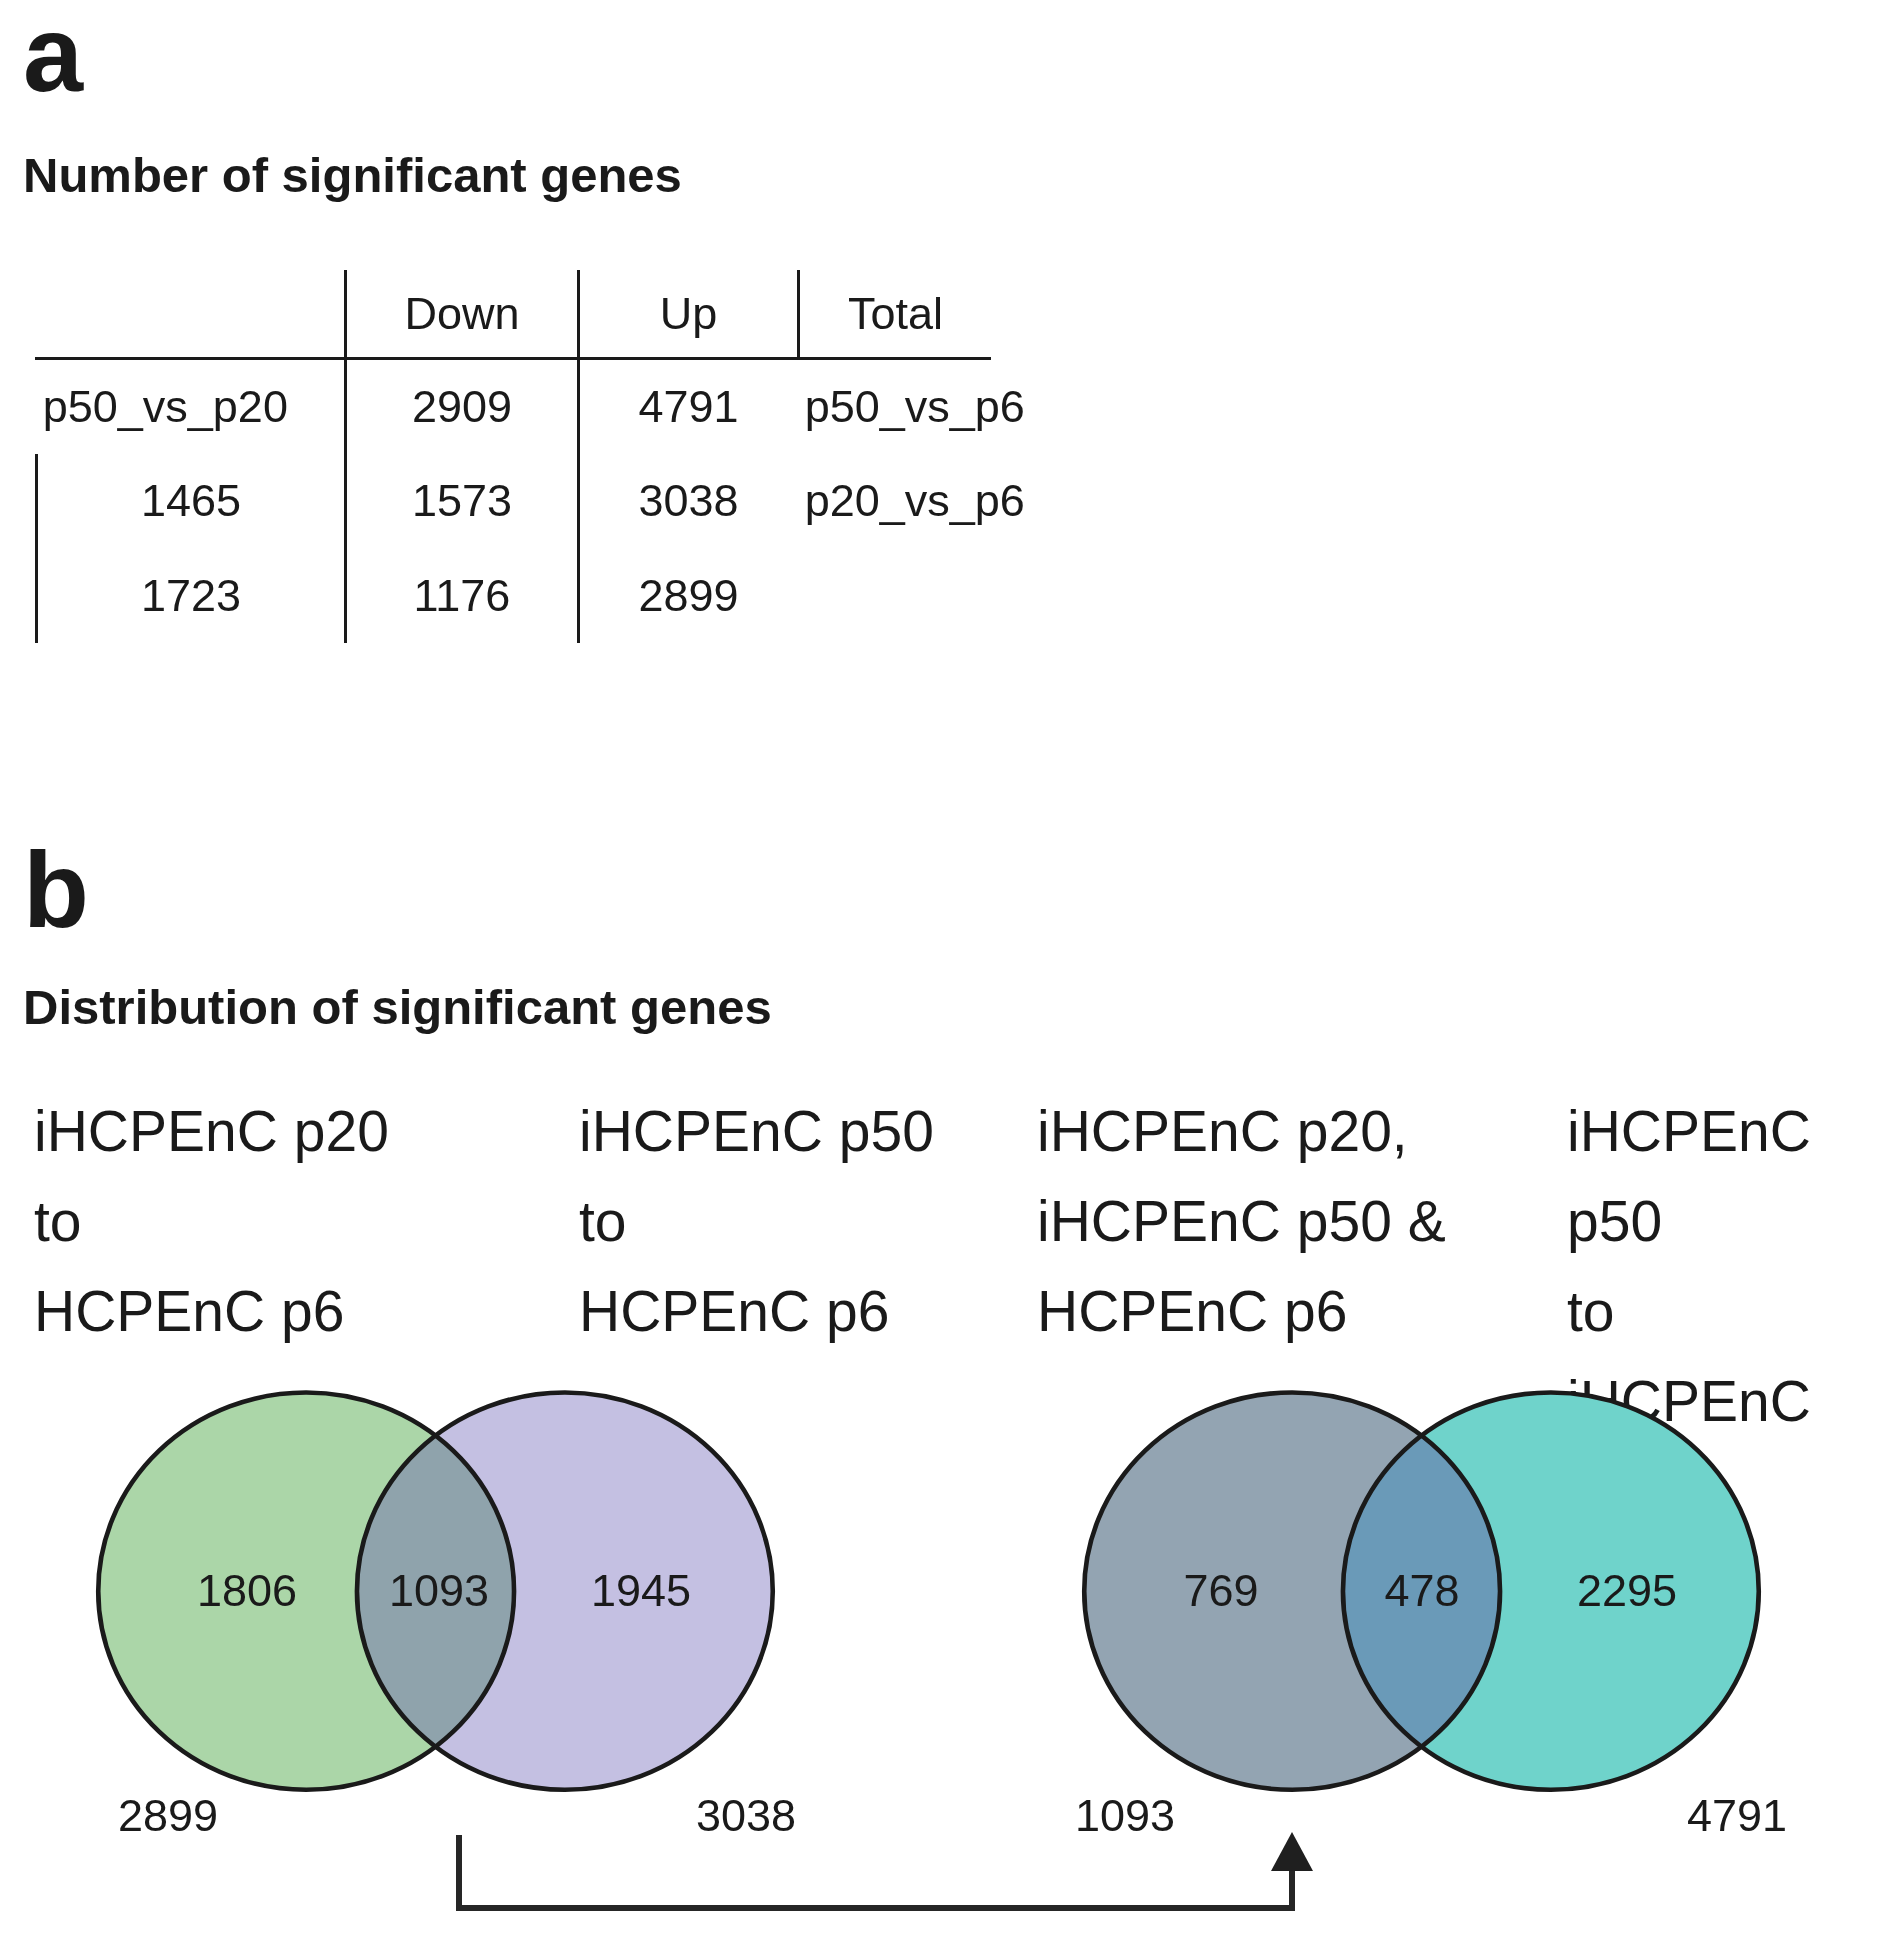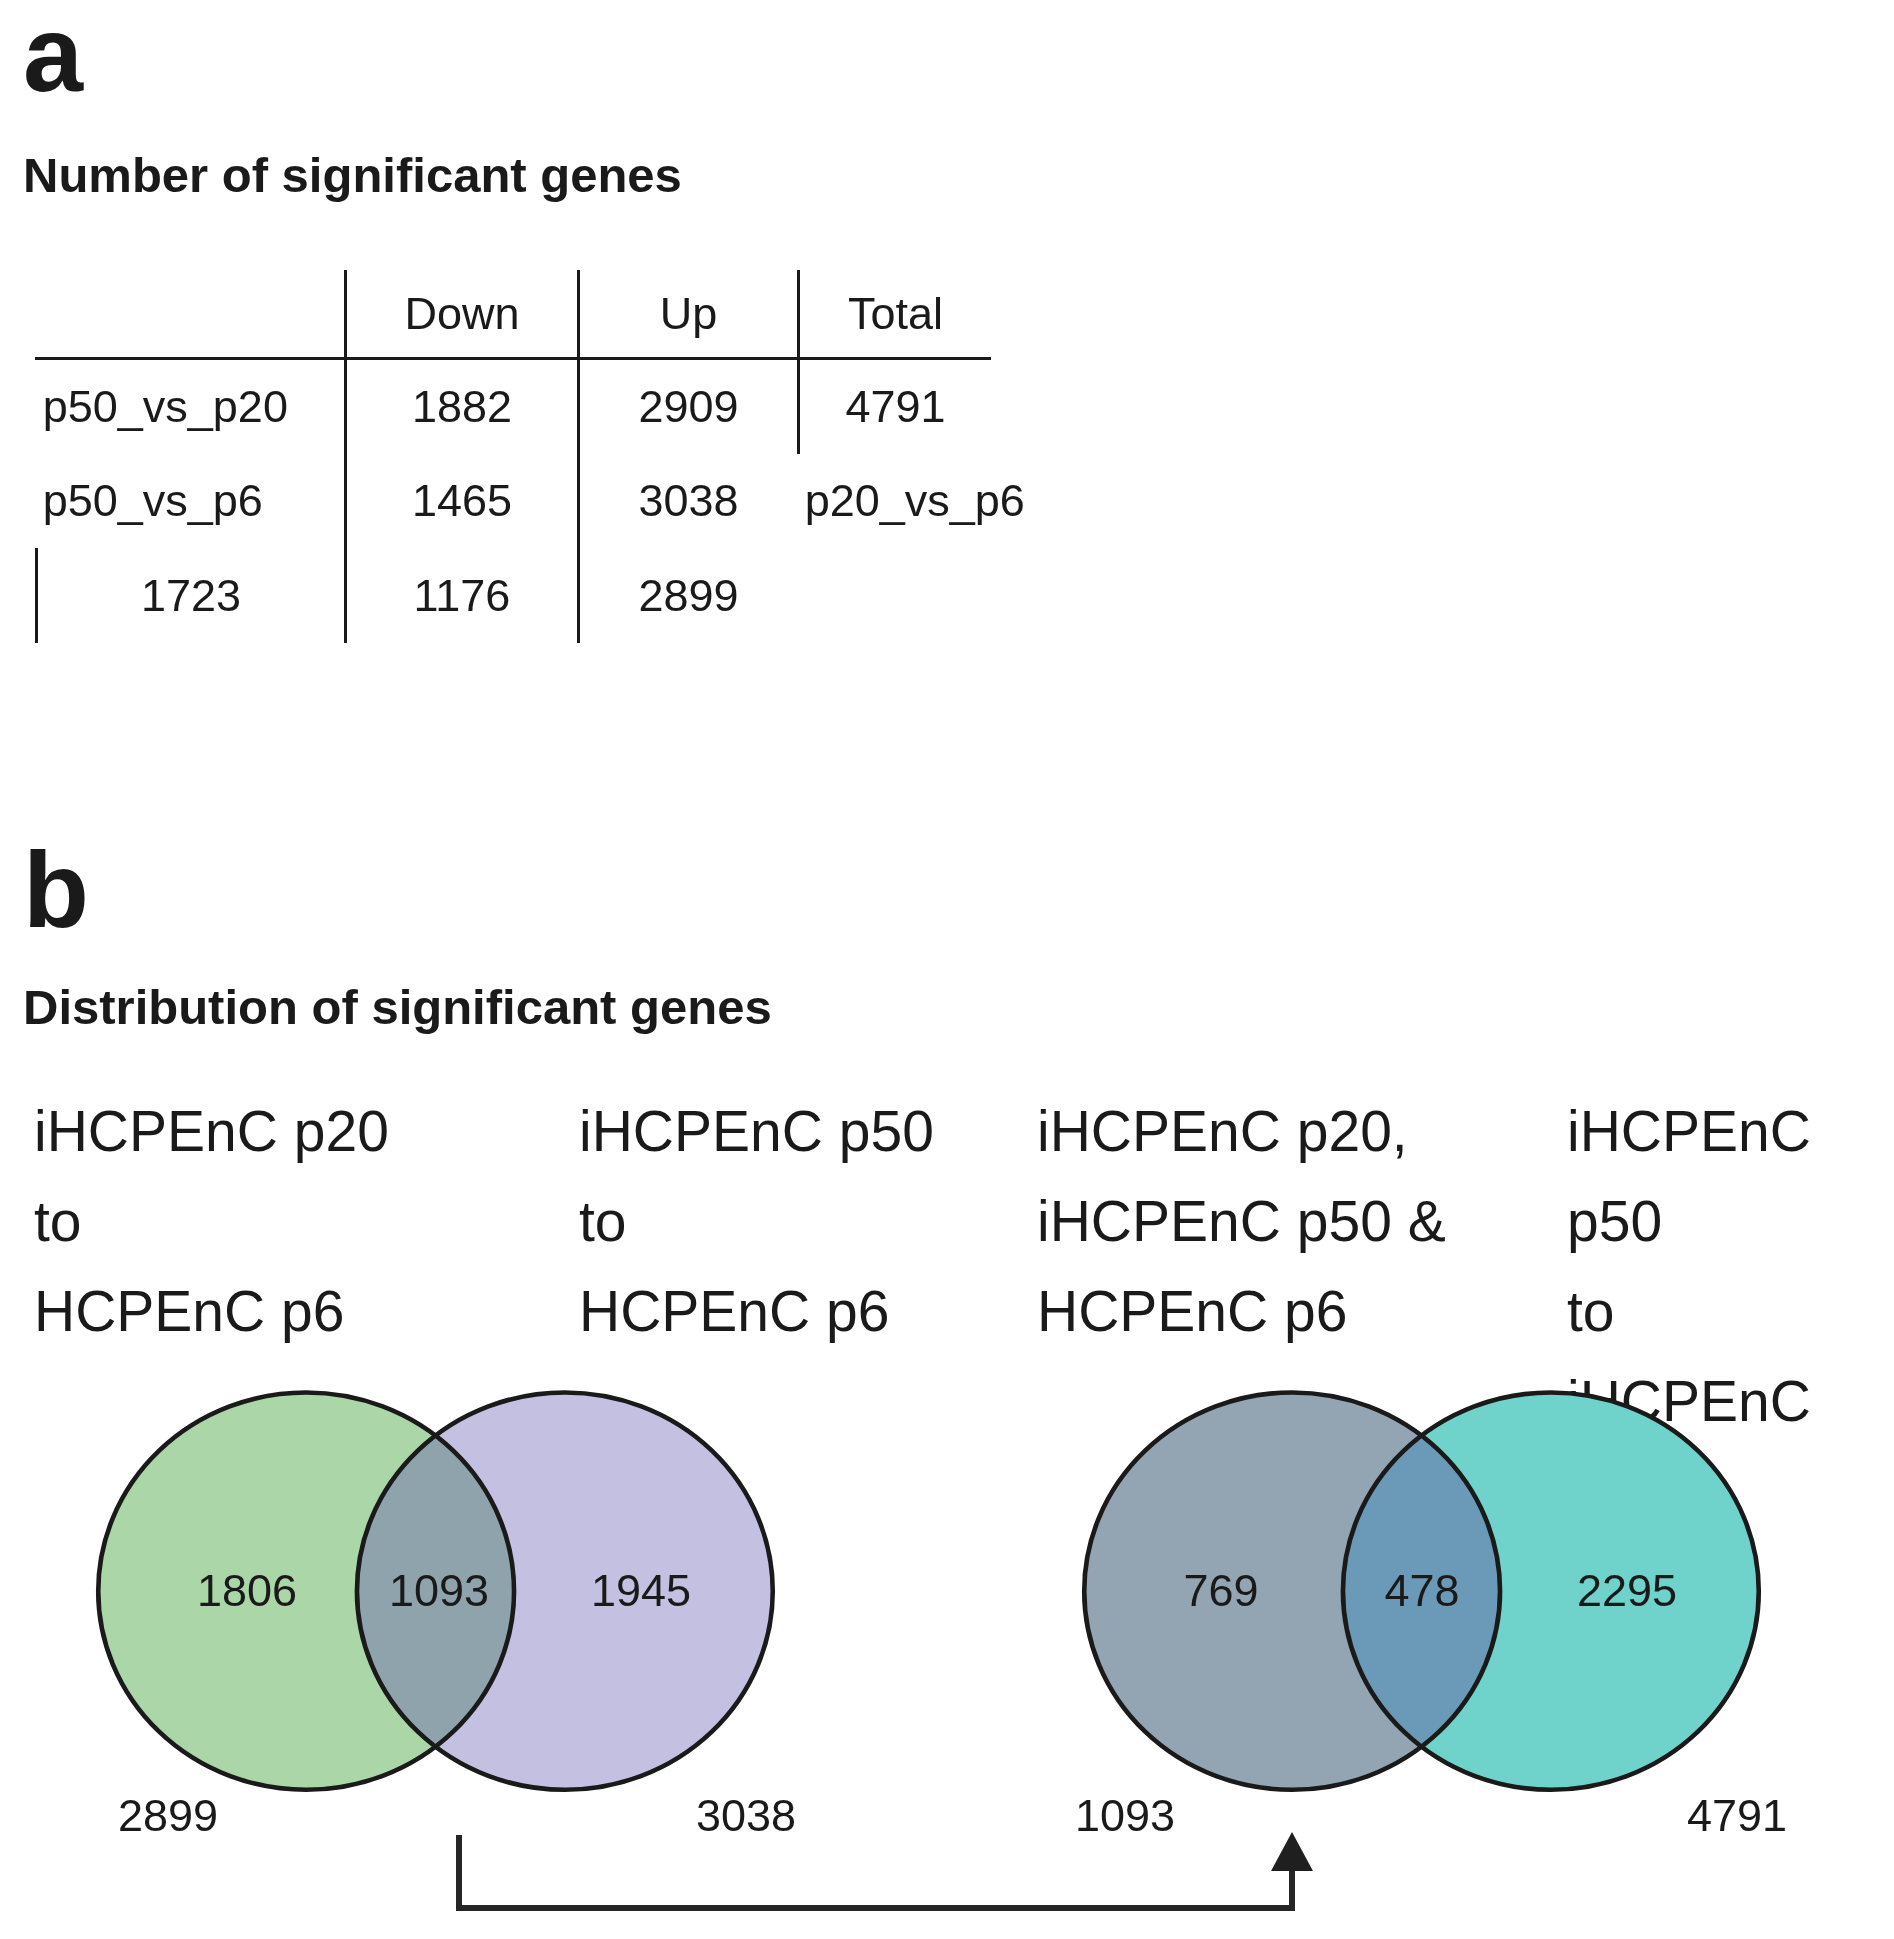--- a/index.html
+++ b/index.html
@@ -80,26 +80,26 @@
 <div class="abs section-title" style="left:23px; top:151px;">Number of significant genes</div>
 
 <div class="abs genes-table">
 
   <div class="cell rowlabel hline"></div>
   <div class="cell vline hline">Down</div>
   <div class="cell vline hline">Up</div>
   <div class="cell vline hline">Total</div>
 
   <div class="cell rowlabel">p50_vs_p20</div>
-  <div class="cell vline">1882</div>
   <div class="cell vline">2909</div>
   <div class="cell vline">4791</div>
 
   <div class="cell rowlabel">p50_vs_p6</div>
   <div class="cell vline">1465</div>
+  <div class="cell vline">1573</div>
   <div class="cell vline">3038</div>
 
   <div class="cell rowlabel">p20_vs_p6</div>
   <div class="cell vline">1723</div>
   <div class="cell vline">1176</div>
   <div class="cell vline">2899</div>
 </div>
 
 <div class="abs panel-letter" style="left:23px; top:836px;">b</div>
 

